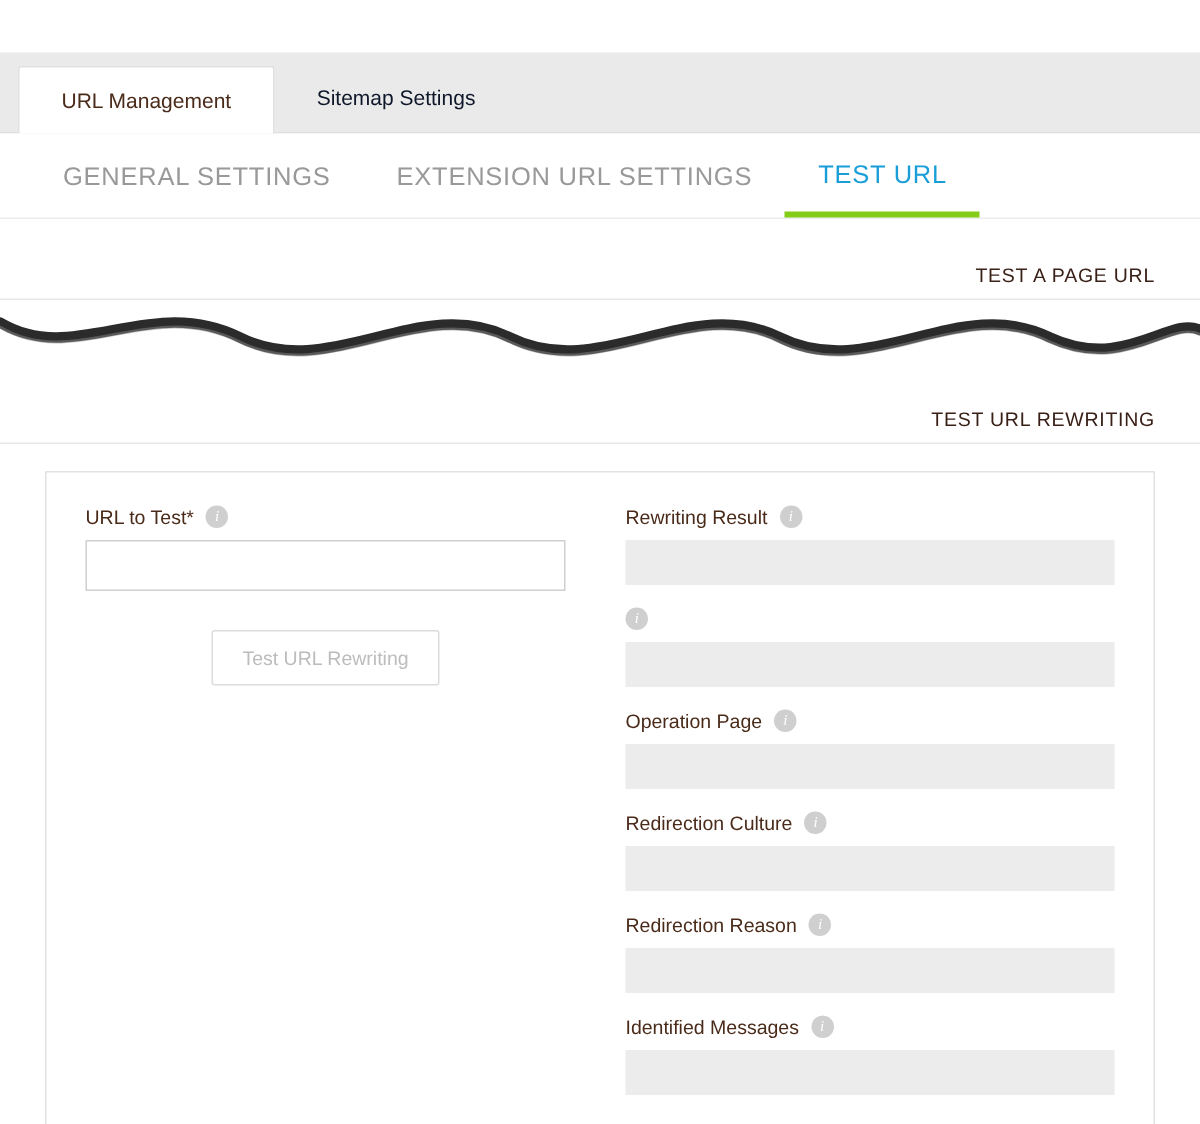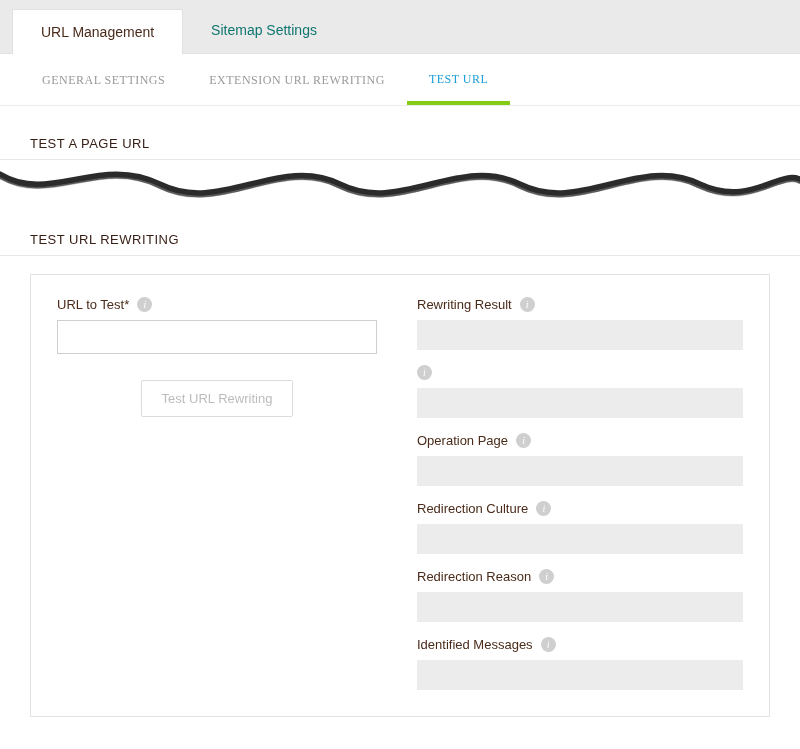--- a/index.html
+++ b/index.html
@@ -9,57 +9,57 @@
       color: #333;
       font-size: 13px;
       width: 800px;
     }
     .top-tabs {
       display: flex;
       background: #eaeaea;
       border-bottom: 1px solid #e0e0e0;
       padding-left: 12px;
       padding-top: 8px;
+      margin-top: 35px;
     }
     .top-tab {
       padding: 14px 28px;
       font-size: 14px;
       color: #555;
       cursor: pointer;
       border-top-left-radius: 2px;
       border-top-right-radius: 2px;
     }
     .top-tab.active {
       background: #fff;
       color: #4a2b1a;
       border: 1px solid #e0e0e0;
       border-bottom: none;
       position: relative;
       top: 1px;
     }
-    .top-tab:not(.active) { color: #0f766e; }
+    .top-tab:not(.active) { color: #0f172a; }
 
     .sub-tabs {
       display: flex;
       gap: 0;
       padding: 0 20px;
       border-bottom: 1px solid #ececec;
       background: #fff;
     }
     .sub-tab {
       padding: 18px 22px 14px;
-      font-size: 12px;
+      font-size: 17px;
       letter-spacing: 0.5px;
       color: #999;
       cursor: pointer;
       display: flex;
       align-items: center;
       gap: 6px;
       border-bottom: 2px solid transparent;
-      font-family: Liberation Serif, serif;
     }
     .sub-tab.active {
       color: #1a9ed8;
       border-bottom: 4px solid #84cc16;
     }
     .globe-icon {
       width: 14px; height: 14px;
       border-radius: 50%;
       background: #1a9ed8;
       display: inline-flex;
@@ -69,20 +69,21 @@
       font-size: 10px;
     }
 
     .section-header {
       padding: 22px 30px 8px;
       font-size: 13px;
       color: #3a2118;
       letter-spacing: 0.5px;
       border-bottom: 1px solid #e8e8e8;
       margin: 0 0 0 0;
+      text-align: right;
     }
     .section-header.first { padding-top: 30px; }
 
     .wave-container {
       position: relative;
       height: 50px;
       width: 100%;
       overflow: hidden;
     }
     .wave-container svg { display: block; width: 100%; height: 50px; }
@@ -149,21 +150,21 @@
 </head>
 <body>
 
 <div class="top-tabs">
   <div class="top-tab active">URL Management</div>
   <div class="top-tab">Sitemap Settings</div>
 </div>
 
 <div class="sub-tabs">
   <div class="sub-tab">GENERAL SETTINGS</div>
-  <div class="sub-tab">EXTENSION URL REWRITING</div>
+  <div class="sub-tab">EXTENSION URL SETTINGS</div>
   <div class="sub-tab active">TEST URL</div>
 </div>
 
 <div class="section-header first">TEST A PAGE URL</div>
 
 <div class="wave-container">
   <svg viewBox="0 0 800 50" preserveAspectRatio="none">
     <path d="M0,15 C50,45 100,-5 160,25 C220,55 280,-5 340,25 C400,55 460,-5 520,25 C580,55 640,-5 700,25 C750,48 780,10 800,20" fill="none" stroke="#2b2b2b" stroke-width="7" stroke-linecap="round"></path>
     <path d="M0,18 C50,48 100,-2 160,28 C220,58 280,-2 340,28 C400,58 460,-2 520,28 C580,58 640,-2 700,28 C750,51 780,13 800,23" fill="none" stroke="#888" stroke-width="2" stroke-linecap="round" opacity="0.5"></path>
   </svg>

